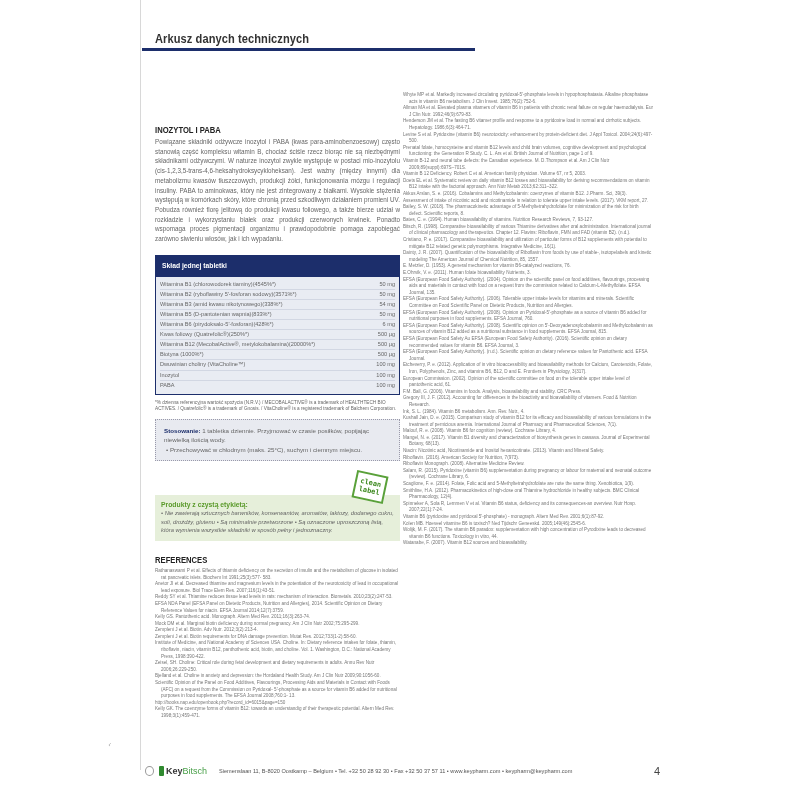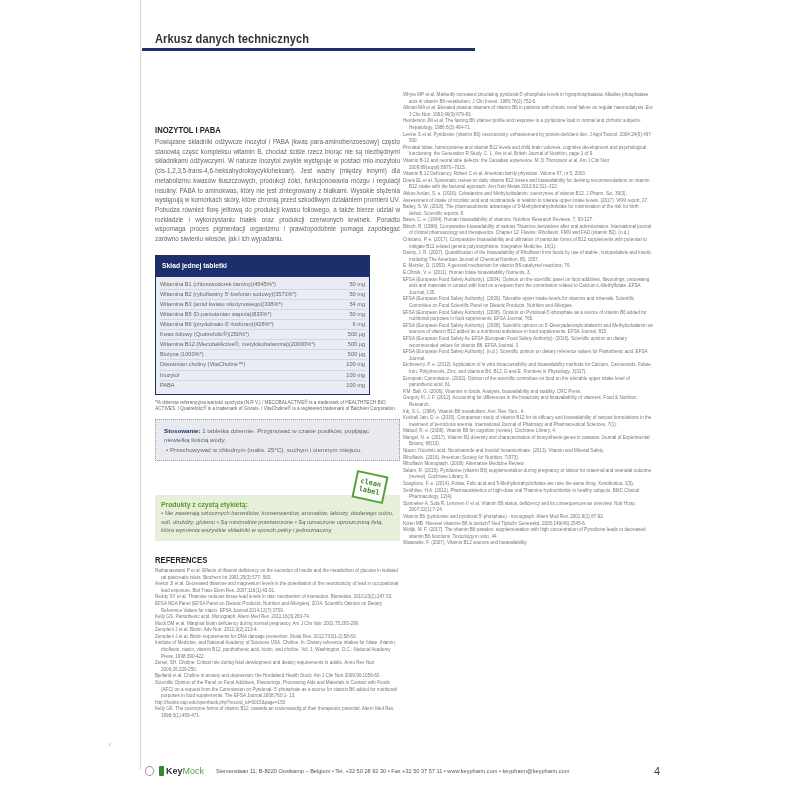--- a/index.html
+++ b/index.html
@@ -17,21 +17,21 @@
   .logo-text { position: absolute; left: 0; top: 0; font-family: "Liberation Sans", sans-serif; font-size: 40px; color: #707070; transform: scaleX(0.8); transform-origin: left; letter-spacing: -0.5px; line-height: 48px; }
   .logo-reg { position: absolute; left: 104px; top: 6px; font-size: 7px; color: #999; }
   .logo-swoosh { position: absolute; left: 24px; top: 48px; width: 80px; height: 12px; }
 
   .col-left { position: absolute; left: 155px; top: 96px; width: 245px; margin-top: 29px; }
   .col-right { position: absolute; left: 403px; top: 92px; width: 250px; }
 
   .section-title { font-size: 9px; font-weight: bold; color: #222; transform: scaleX(0.85); transform-origin: left; margin-bottom: 2px; }
   .intro { font-size: 6.3px; line-height: 9.7px; color: #666; text-align: justify; width: 245px; }
 
-  .composition { margin-top: 11px; border: 1px solid #1c2e6b; background: #e9ecf3; width: 215px; }
+  .composition { margin-top: 11px; border: 1px solid #1c2e6b; background: #e9ecf3; width: 245px; }
   .composition-head { background: #1c2e6b; color: #fff; font-size: 7.5px; font-weight: bold; padding: 5px 6px; height: 21px; }
   .composition-head span { display:inline-block; transform: scaleX(0.9); transform-origin: left; }
   .comp-table { padding: 3px 4px 4px 4px; }
   .comp-row { display: flex; justify-content: space-between; font-size: 5.6px; line-height: 9.1px; color: #666; border-bottom: 1px solid #d2d7e3; }
   .comp-row:last-child { border-bottom: none; }
 
   .footnote { font-size: 4.7px; line-height: 6.7px; color: #666; margin-top: 5px; width: 245px; }
 
   .usage { margin-top: 6px; border: 1px dotted #99a; background: #e8eaf0; padding: 6px 8px; width: 245px; }
   .usage-text { font-size: 6.2px; line-height: 9px; color: #666; }
@@ -207,18 +207,18 @@
       <li>Wolijk, M. F. (2017). The vitamin B6 paradox: supplementation with high concentration of Pyrodixine leads to decreased vitamin B6 functions. Toxicology in vitro, 44.</li>
       <li>Watanabe, F. (2007). Vitamin B12 sources and bioavailability.</li>
     </ul>
   </div>
 
   <div class="footer">
     <div class="footer-seal"></div>
     <div class="footer-logo">
       <div class="footer-logo-mark"></div>
       <span class="footer-logo-key">Key</span>
-      <span class="footer-logo-pharm">Mock</span>
+      <span class="footer-logo-pharm">Bitsch</span>
     </div>
     <span class="footer-contact">Siemenslaan 11, B-8020 Oostkamp – Belgium • Tel. +32 50 28 92 30 • Fax +32 50 37 57 11 • www.keypharm.com • keypharm@keypharm.com</span>
     <span class="footer-page">4</span>
   </div>
 </div>
 
 </body></html>

